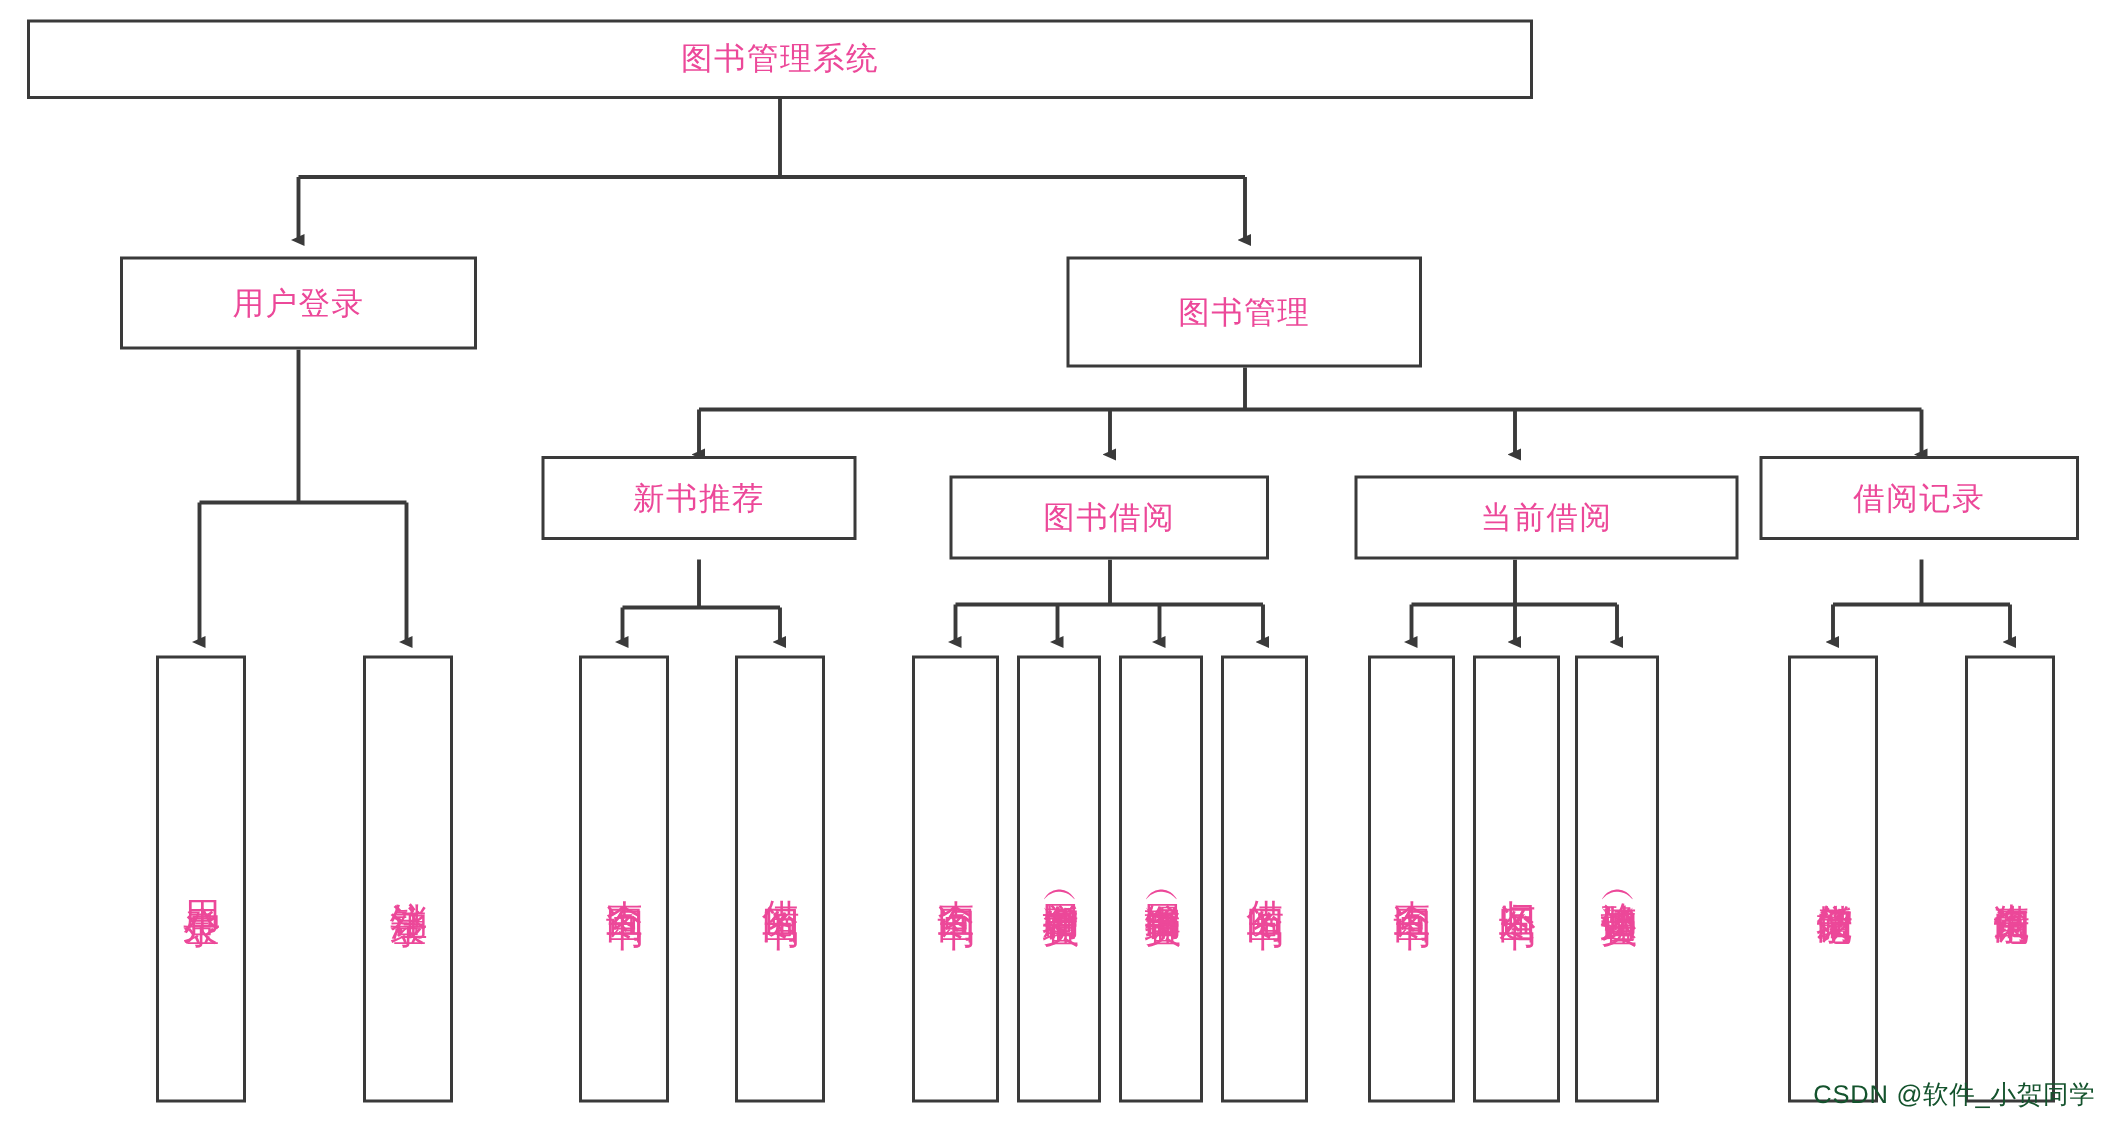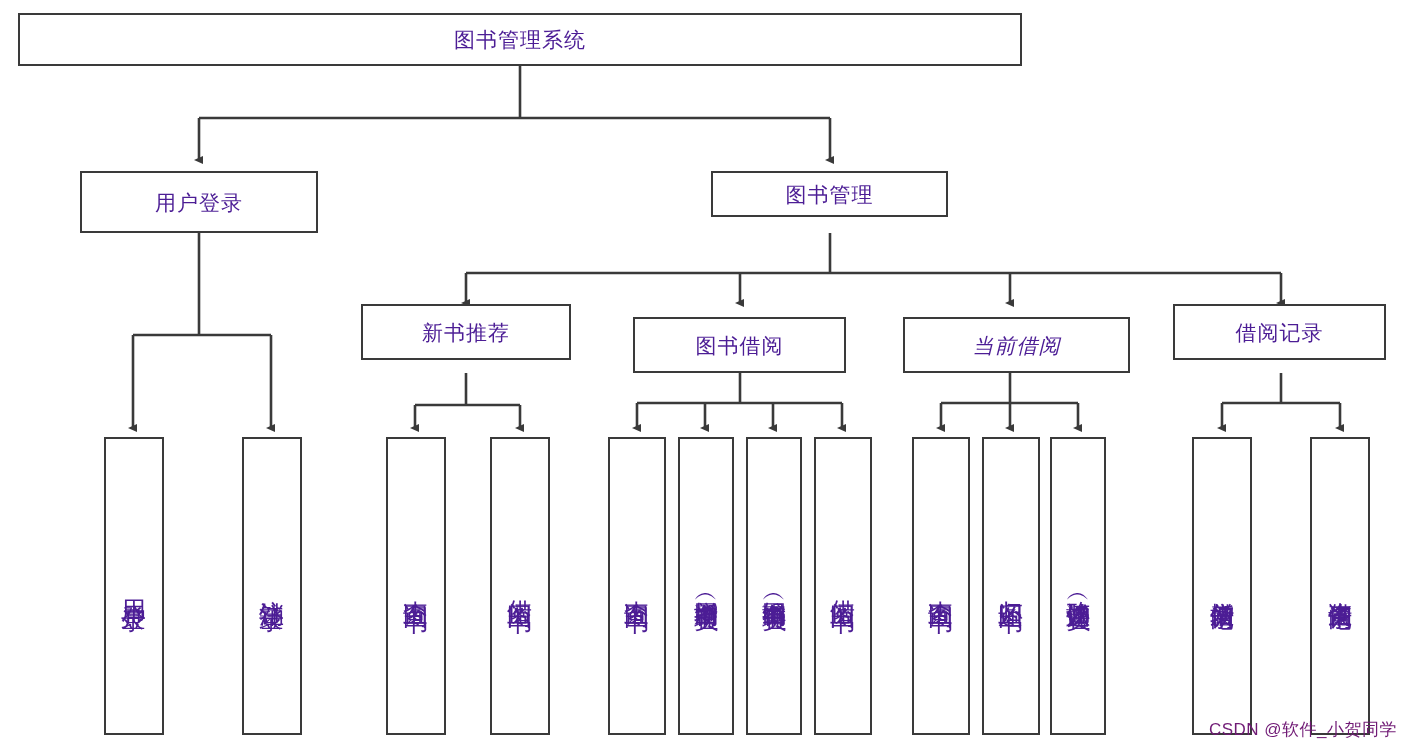--- a/index.html
+++ b/index.html
@@ -27,21 +27,21 @@
     pointer-events: none;
   }
   .node {
     position: absolute;
     box-sizing: border-box;
     background: #ffffff;
     border: 2px solid #3a3a3a;
     display: flex;
     align-items: center;
     justify-content: center;
-    color: #4c1d95;
+    color: #ec4899;
     line-height: 1.0;
   }
   
   .node.horiz {
     font-size: 21px;
     letter-spacing: 1px;
   }
   .node.horiz .label {
     white-space: nowrap;
   }
@@ -63,21 +63,21 @@
   .node.vert.tall .label {
     font-size: 24px;
     letter-spacing: 1px;
     line-height: 1.1;
   }
   #watermark {
     position: absolute;
     right: 8px;
     bottom: 6px;
     font-size: 17px;
-    color: #701a75;
+    color: #14532d;
     white-space: nowrap;
     letter-spacing: 0.5px;
   }
 </style>
 </head>
 <body>
 
 <div id="canvas">
 
   <svg id="edges" viewBox="0 0 1405 747" xmlns="http://www.w3.org/2000/svg">
@@ -130,31 +130,31 @@
     </g>
   </svg>
 
   <div class="node horiz" style="left:18px; top:13px; width:1004px; height:53px;">
     <span class="label">图书管理系统</span>
   </div>
 
   <div class="node horiz" style="left:80px; top:171px; width:238px; height:62px;">
     <span class="label">用户登录</span>
   </div>
-  <div class="node horiz" style="left:711px; top:171px; width:237px; height:46px;">
+  <div class="node horiz" style="left:711px; top:171px; width:237px; height:74px;">
     <span class="label">图书管理</span>
   </div>
 
   <div class="node horiz" style="left:361px; top:304px; width:210px; height:56px;">
     <span class="label">新书推荐</span>
   </div>
   <div class="node horiz" style="left:633px; top:317px; width:213px; height:56px;text-align:center;">
     <span class="label">图书借阅</span>
   </div>
-  <div class="node horiz" style="left:903px; top:317px; width:227px; height:56px;font-style:italic;">
+  <div class="node horiz" style="left:903px; top:317px; width:256px; height:56px;">
     <span class="label">当前借阅</span>
   </div>
   <div class="node horiz" style="left:1173px; top:304px; width:213px; height:56px;">
     <span class="label">借阅记录</span>
   </div>
 
   <div class="node vert" style="left:104px; top:437px; width:60px; height:298px;">
     <span class="label">用户登录</span>
   </div>
   <div class="node vert" style="left:242px; top:437px; width:60px; height:298px;">

